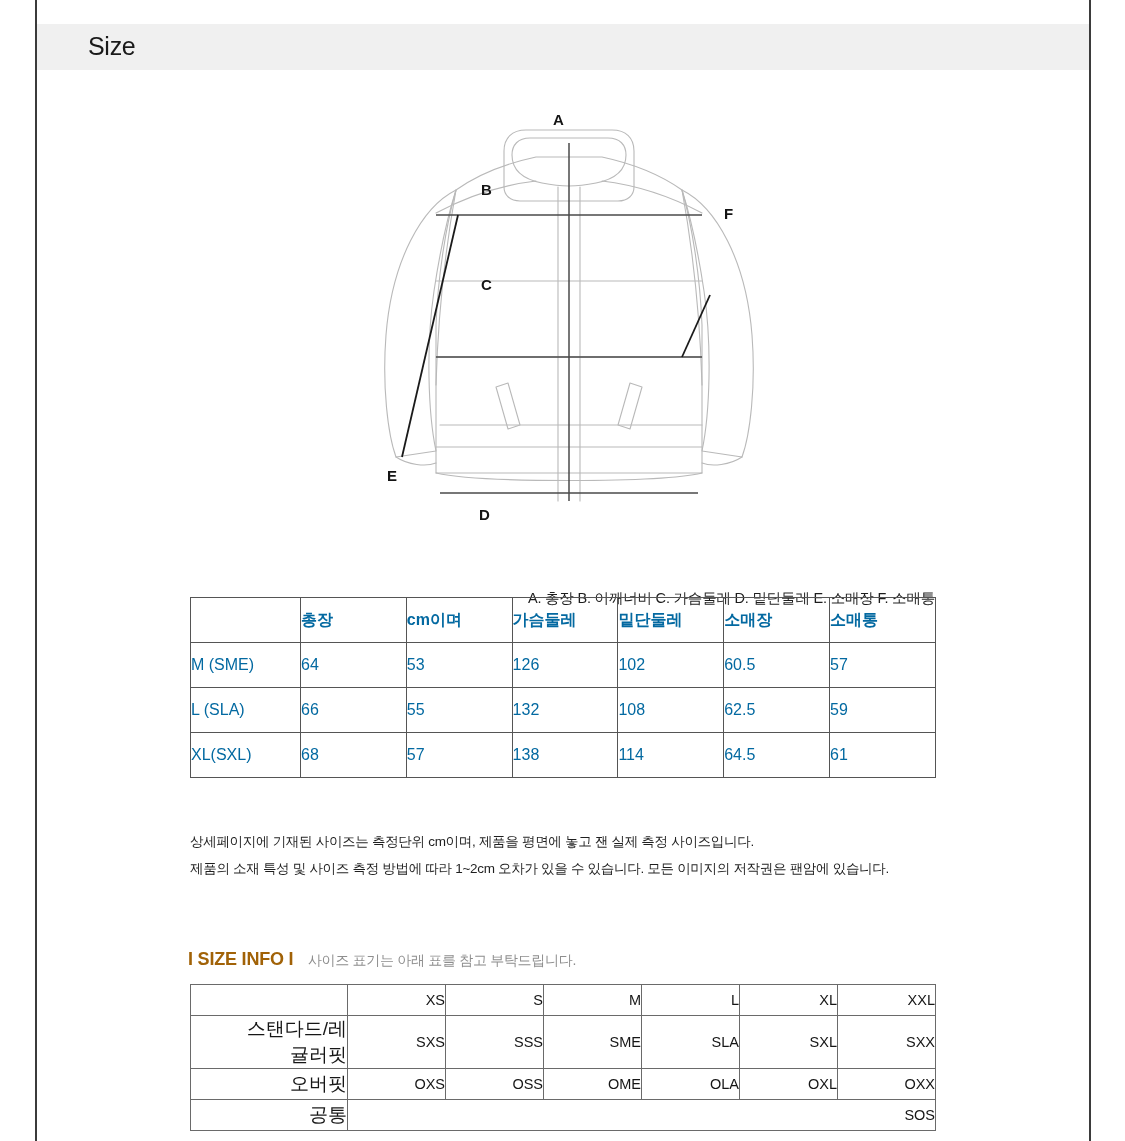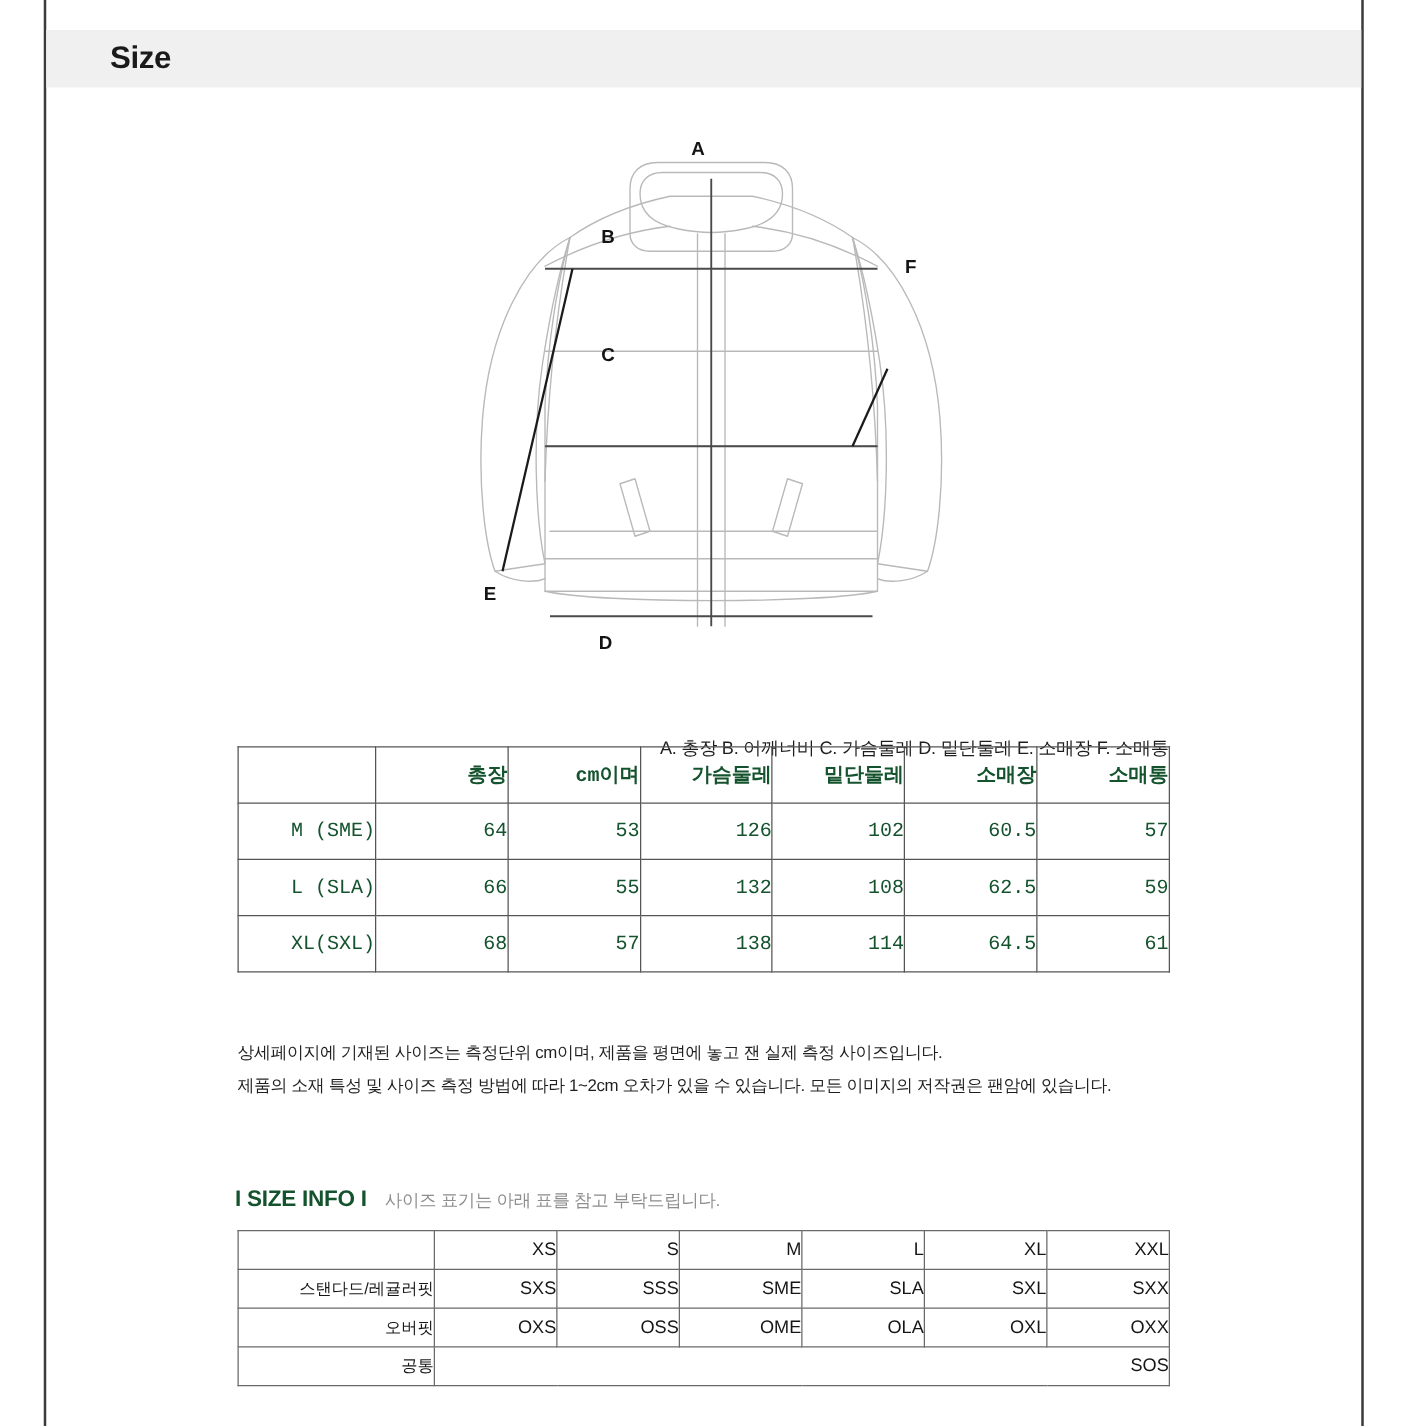--- a/index.html
+++ b/index.html
@@ -34,21 +34,21 @@
     top: 24px;
     width: 1052px;
     height: 46px;
     background: #f0f0f0;
   }
   .header-title {
     position: absolute;
     left: 88px;
     top: 32px;
     font-size: 25px;
-    font-weight: bold;
+    font-weight: normal;
     color: #1a1a1a;
     letter-spacing: -0.3px;
   }
 
   
   .diagram {
     position: absolute;
     left: 330px;
     top: 95px;
     width: 480px;
@@ -87,26 +87,25 @@
     position: absolute;
     left: 190px;
     top: 597px;
     width: 745px;
     border-collapse: collapse;
     table-layout: fixed;
   }
   .size-table th, .size-table td {
     border: 1px solid #555555;
     height: 45px;
-    text-align: right;
+    text-align: left;
     vertical-align: middle;
     font-size: 16px;
     font-weight: normal;
-    color: #14532d;
-    font-family: Liberation Mono, monospace;
+    color: #0369a1;
   }
   .size-table th { font-weight: bold; }
   .size-table col.c-name { width: 110px; }
   .size-table col.c-val  { width: 105.8px; }
 
   
   .notes {
     position: absolute;
     left: 190px;
     top: 828px;
@@ -119,21 +118,21 @@
   
   .info-head {
     position: absolute;
     left: 188px;
     top: 949px;
     white-space: nowrap;
   }
   .info-head .strong {
     font-size: 18px;
     font-weight: bold;
-    color: #14532d;
+    color: #a16207;
     letter-spacing: -0.2px;
   }
   .info-head .sub {
     font-size: 14px;
     color: #8e8e8e;
     margin-left: 10px;
     letter-spacing: -0.3px;
   }
 
   
@@ -150,21 +149,21 @@
     height: 31px;
     text-align: right;
     vertical-align: middle;
     font-size: 14.5px;
     font-weight: normal;
     color: #161616;
     margin-top: 36px;
   }
   .code-table col.c-label { width: 157px; }
   .code-table col.c-size  { width: 98px; }
-  .code-table td.rowlabel { font-size: 13px; padding-left: 44px; }
+  .code-table td.rowlabel { font-size: 19px; padding-left: 44px; }
 </style>
 </head>
 <body>
 
 <div class="page">
 
   <div class="frame-left"></div>
   <div class="frame-right"></div>
 
   <div class="header-band"></div>

